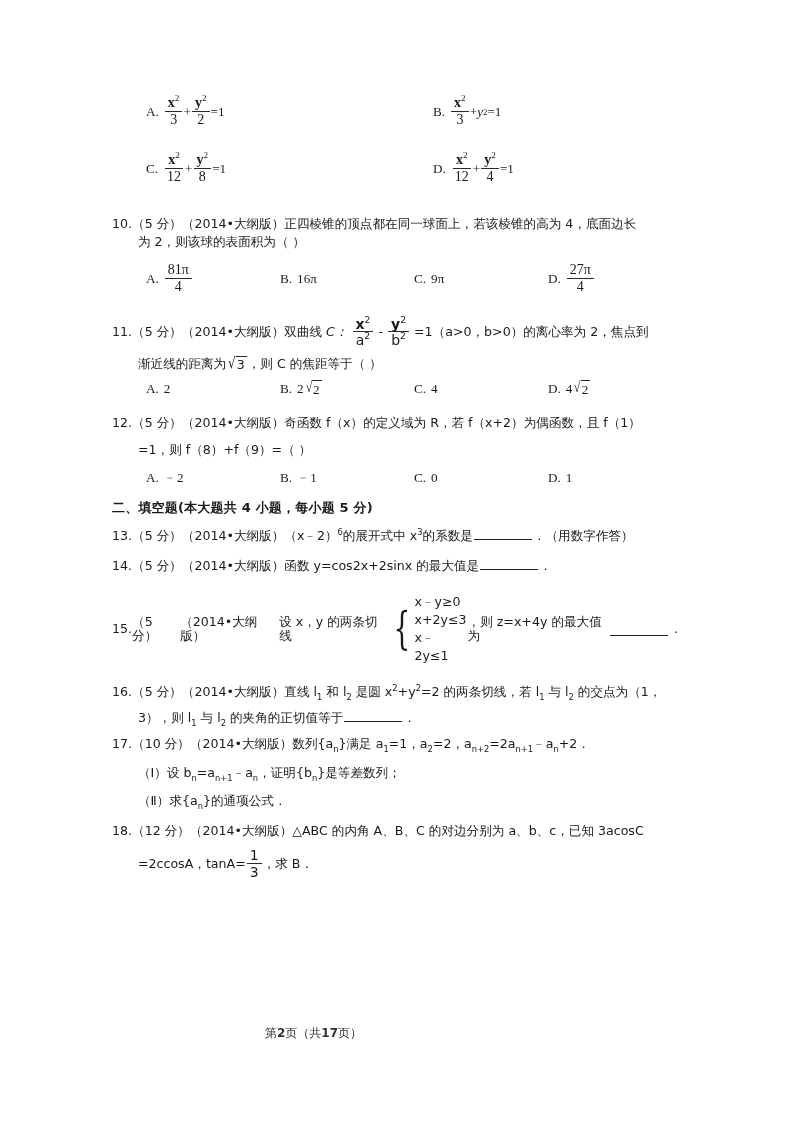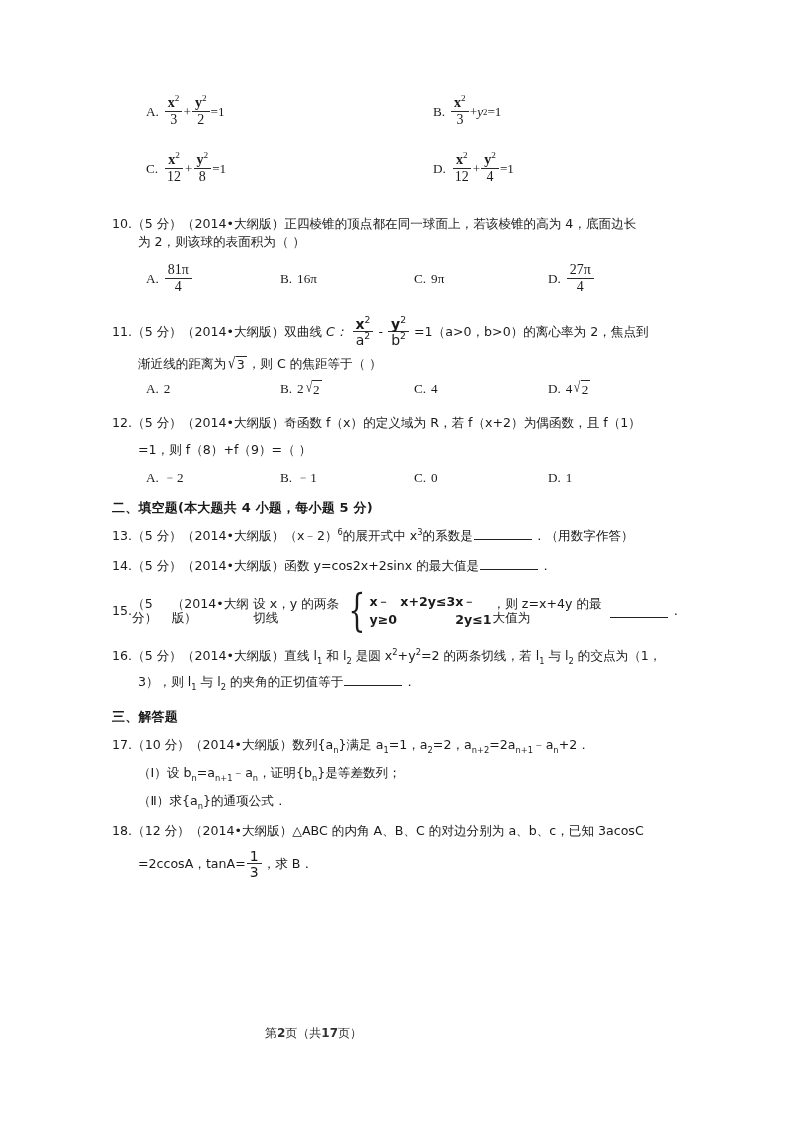--- a/index.html
+++ b/index.html
@@ -129,25 +129,24 @@
   .system .brace {
     font-size: 44px;
     line-height: 0.78;
     font-family: "DejaVu Serif", serif;
     transform: scaleX(0.6);
     transform-origin: center;
     margin-right: -3px;
   }
   .system .rows {
     display: inline-flex;
-    flex-direction: row;
+    flex-direction: column;
     font-size: 12.6px;
     line-height: 1.42;
     padding-left: 2px;
-    font-weight: bold;
   }
 
   .blank {
     display: inline-block;
     min-width: 58px;
     border-bottom: 1px solid #222;
     margin: 0 1px;
     height: 0.95em;
     vertical-align: baseline;
   }
@@ -376,21 +375,20 @@
 
     <div class="qblock" style="margin-top:18px;">
       <p class="qline cn">
         <span>16.</span><span>（5 分）</span><span>（2014•大纲版）</span><span>直线 l</span><sub class="sb">1</sub><span> 和 l</span><sub class="sb">2</sub><span> 是圆 x</span><sup class="pw">2</sup><span>+y</span><sup class="pw">2</sup><span>=2 的两条切线，若 l</span><sub class="sb">1</sub><span> 与 l</span><sub class="sb">2</sub><span> 的交点为（1，</span>
       </p>
       <p class="qline cn indent" style="margin-top:8px;">
         <span>3），则 l</span><sub class="sb">1</sub><span> 与 l</span><sub class="sb">2</sub><span> 的夹角的正切值等于</span><span class="blank"></span><span>．</span>
       </p>
     </div>
 
-    <div class="section-head" style="margin-top:16px;">三、解答题</div>
 
     <div class="qblock" style="margin-top:8px;">
       <p class="qline cn">
         <span>17.</span><span>（10 分）</span><span>（2014•大纲版）</span><span>数列{a</span><sub class="sb">n</sub><span>}满足 a</span><sub class="sb">1</sub><span>=1，a</span><sub class="sb">2</sub><span>=2，a</span><sub class="sb">n+2</sub><span>=2a</span><sub class="sb">n+1</sub><span>﹣a</span><sub class="sb">n</sub><span>+2．</span>
       </p>
       <p class="qline cn indent" style="margin-top:10px;">
         <span>（Ⅰ）设 b</span><sub class="sb">n</sub><span>=a</span><sub class="sb">n+1</sub><span>﹣a</span><sub class="sb">n</sub><span>，证明{b</span><sub class="sb">n</sub><span>}是等差数列；</span>
       </p>
       <p class="qline cn indent" style="margin-top:10px;">
         <span>（Ⅱ）求{a</span><sub class="sb">n</sub><span>}的通项公式．</span>

